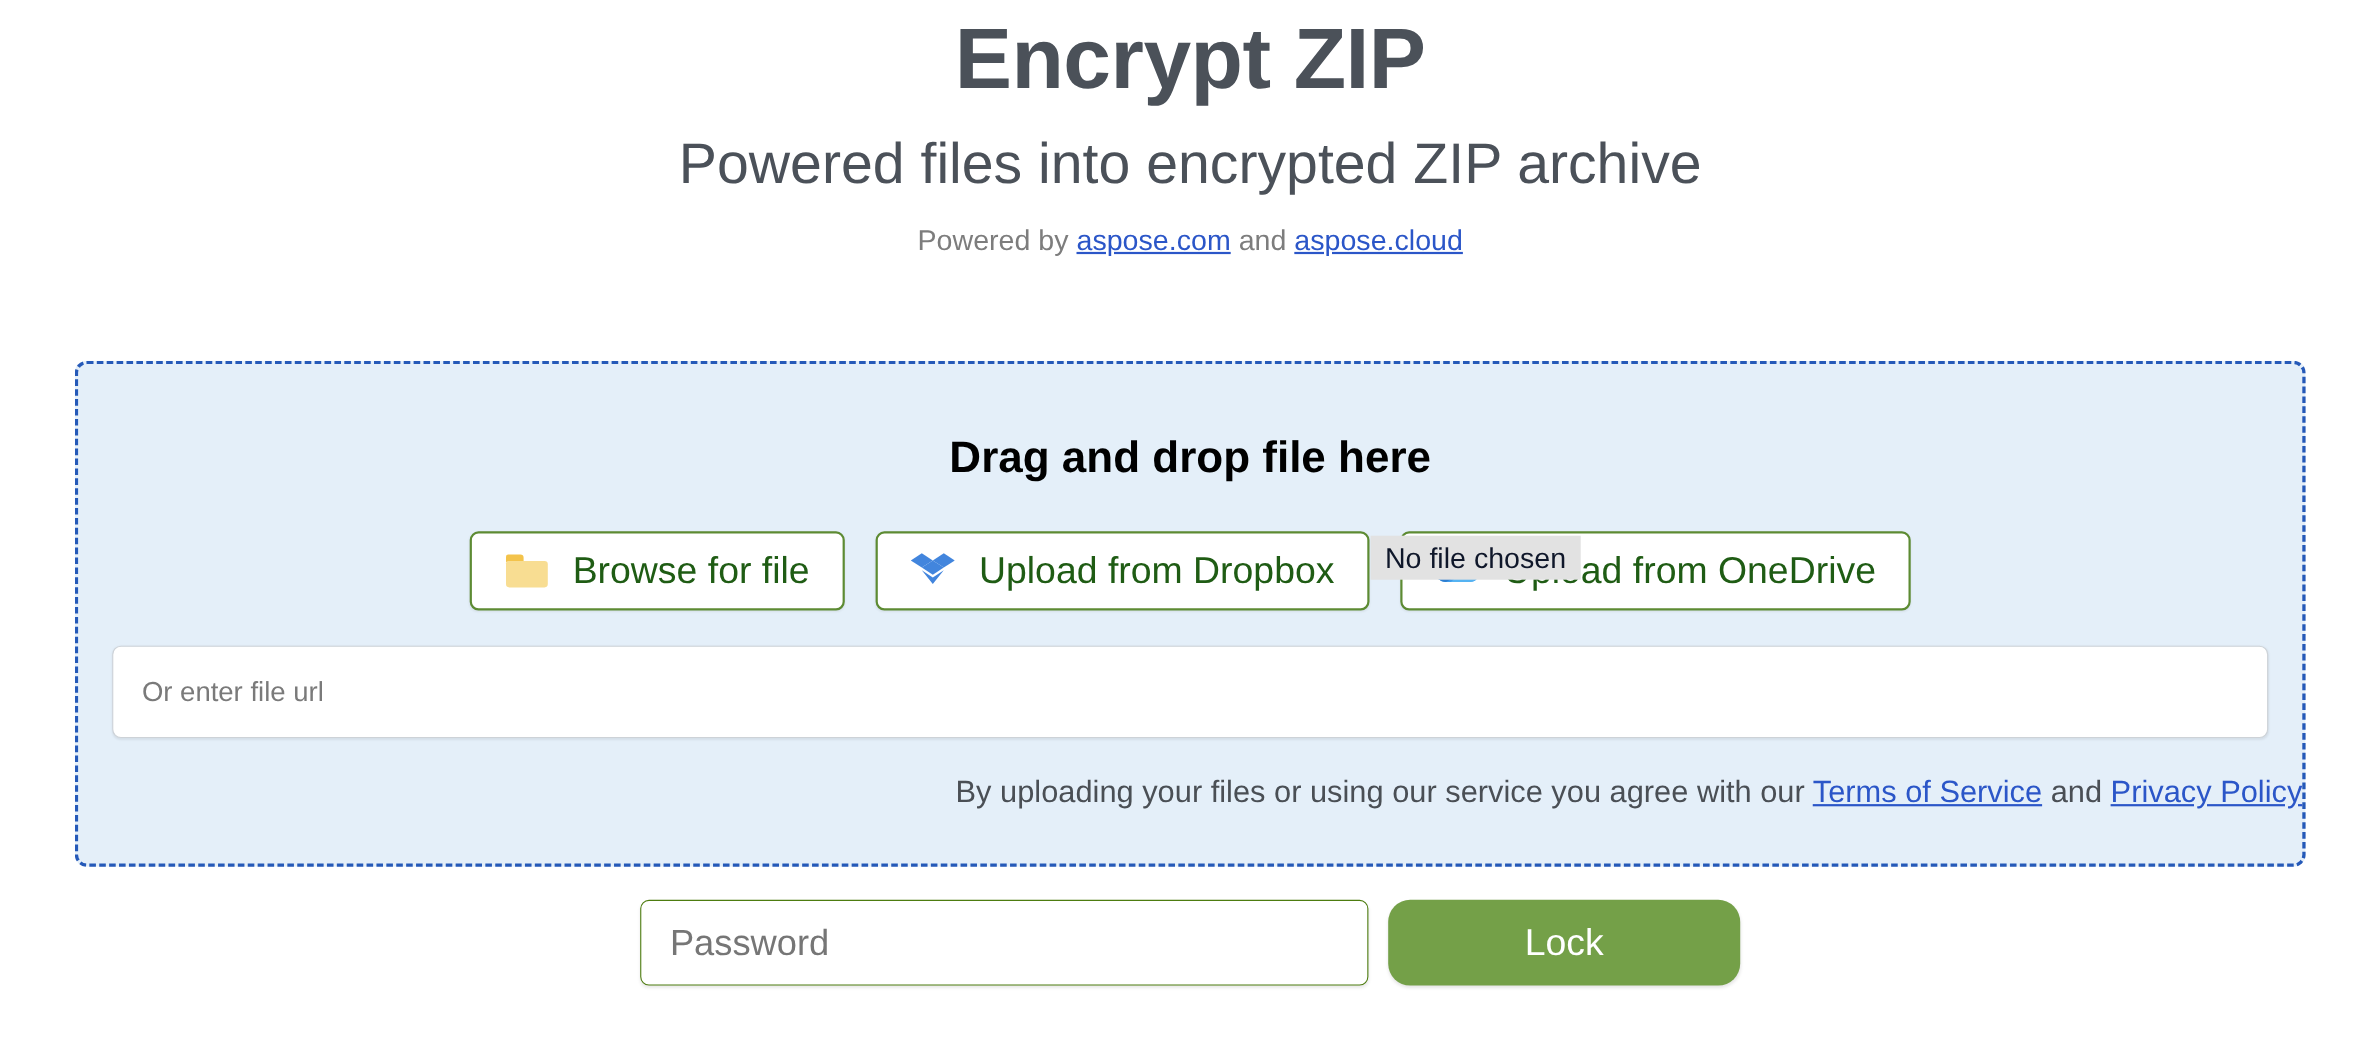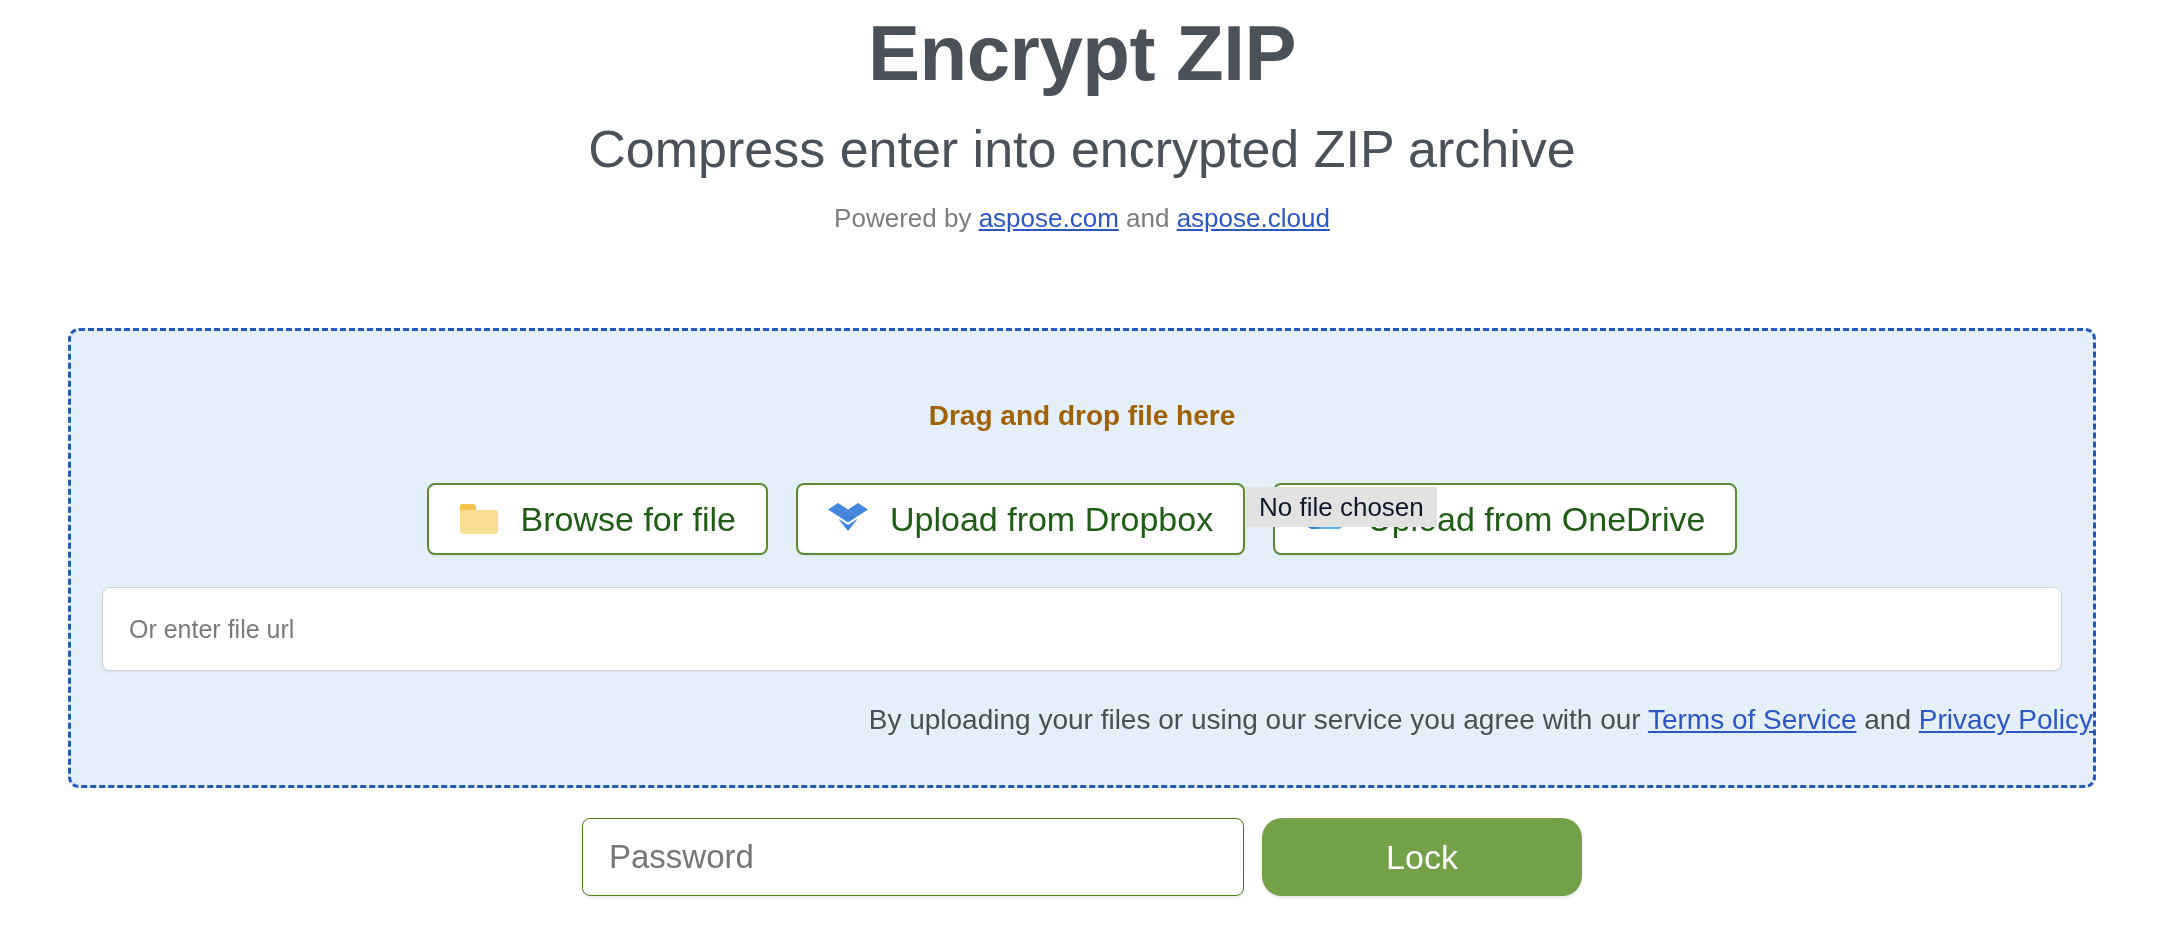--- a/index.html
+++ b/index.html
@@ -63,24 +63,24 @@
     height: 460px;
     box-sizing: border-box;
     background: #e4eff9;
     border: 3px dashed #2559b8;
     border-radius: 11px;
   }
   .dz-heading {
     margin: 0;
     padding-top: 62px;
     text-align: center;
-    font-size: 28px;
+    font-size: 40px;
     line-height: 46px;
     font-weight: bold;
-    color: #a16207;
+    color: #000000;
   }
 
   .btn-row {
     margin-top: 44px;
     display: flex;
     justify-content: center;
     align-items: flex-start;
     gap: 28px;
   }
   .srcbtn {
@@ -227,21 +227,21 @@
     box-shadow: 0 2px 3px rgba(0,0,0,0.10);
   }
 </style>
 </head>
 <body>
 
 <div class="page">
 
   <h1 class="title">Encrypt ZIP</h1>
 
-  <h2 class="subtitle">Compress enter into encrypted ZIP archive</h2>
+  <h2 class="subtitle">Powered files into encrypted ZIP archive</h2>
 
   <p class="powered"><span>Powered by </span><a href="#">aspose.com</a><span> and </span><a href="#">aspose.cloud</a></p>
 
   <div class="dropzone">
 
     <div class="dz-heading">Drag and drop file here</div>
 
     <div class="btn-row">
 
       <div class="srcbtn">

